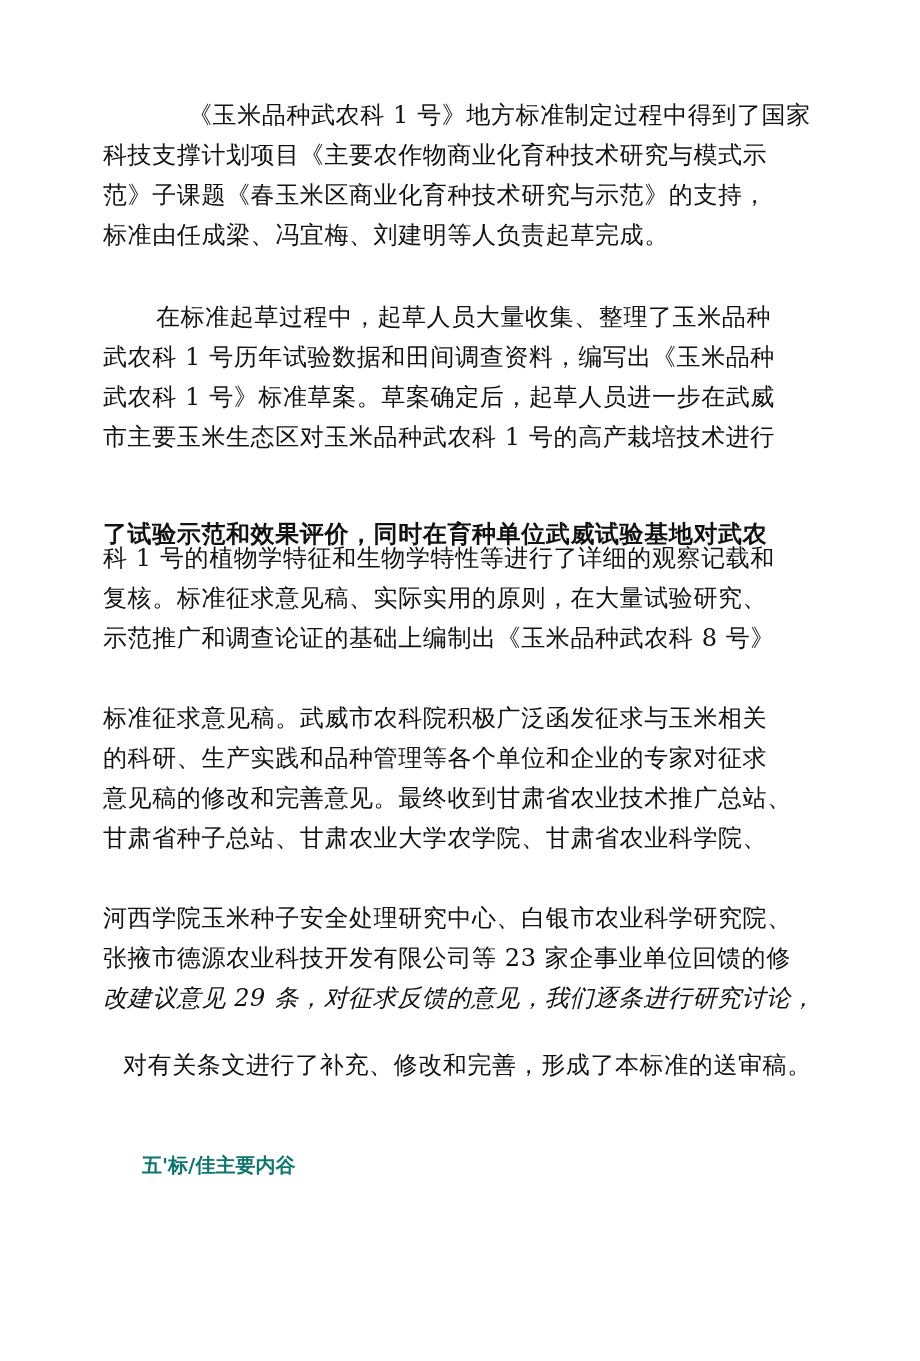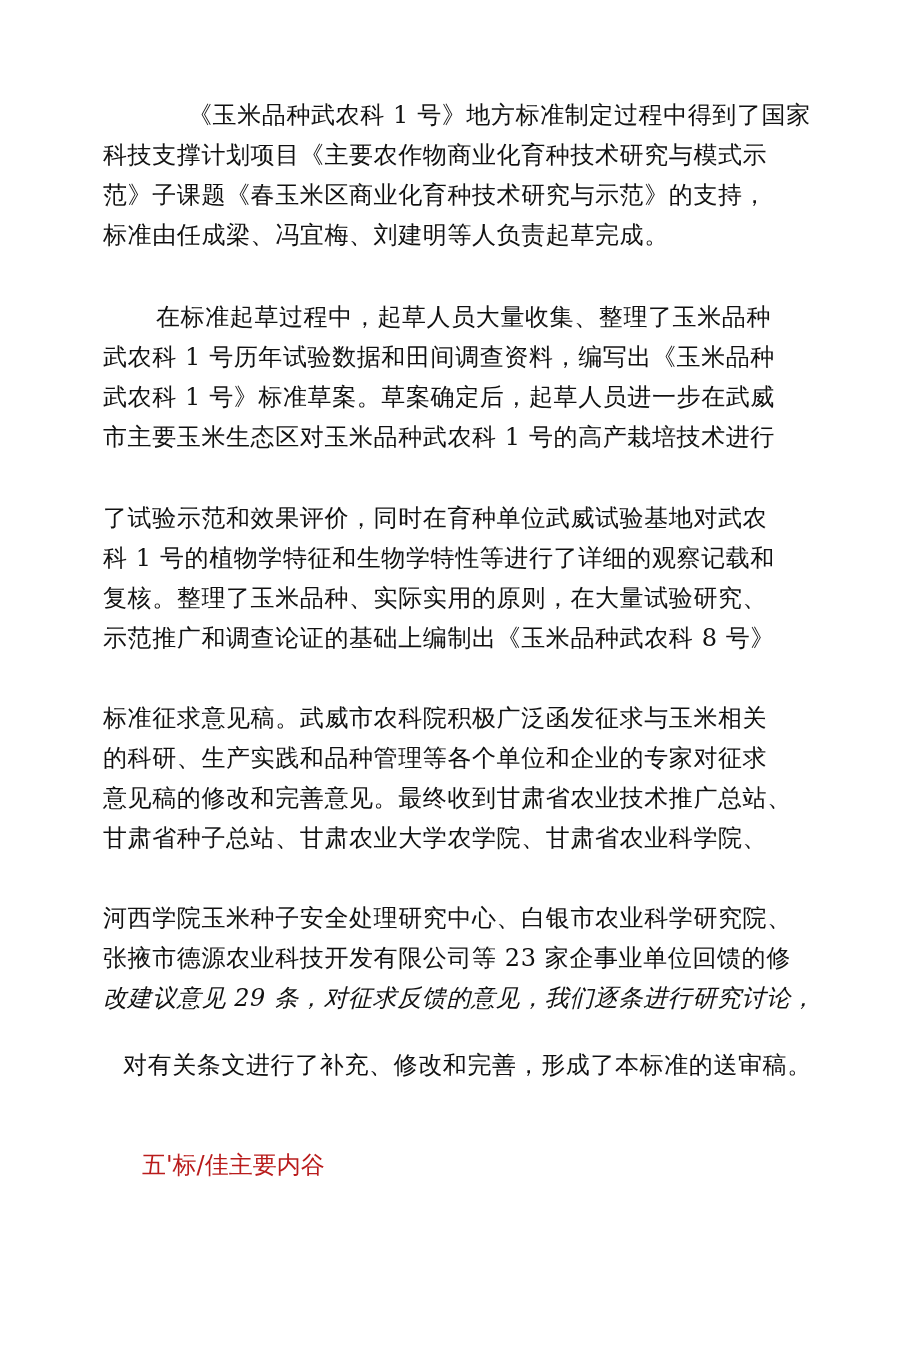--- a/index.html
+++ b/index.html
@@ -27,47 +27,47 @@
       left: 103px;
       font-size: 24px;
       line-height: 30px;
       white-space: nowrap;
       letter-spacing: 0.6px;
     }
     .heading {
       position: absolute;
       left: 142px;
       font-family: "DejaVu Sans", "Liberation Sans", sans-serif;
-      font-weight: normal;
-      font-size: 24px;
+      font-weight: bold;
+      font-size: 20px;
       line-height: 30px;
       white-space: nowrap;
-      color: #b91c1c;
+      color: #0f766e;
     }
   </style>
 </head>
 <body>
 
 <div class="page">
 
   <div>
     <div class="line" style="left:160px; top:100px;margin-left:28px;">《玉米品种武农科 1 号》地方标准制定过程中得到了国家</div>
     <div class="line" style="top:140px;">科技支撑计划项目《主要农作物商业化育种技术研究与模式示</div>
     <div class="line" style="top:180px;">范》子课题《春玉米区商业化育种技术研究与示范》的支持，</div>
     <div class="line" style="top:220px;">标准由任成梁、冯宜梅、刘建明等人负责起草完成。</div>
   </div>
 
   <div>
     <div class="line" style="left:156px; top:302px;">在标准起草过程中，起草人员大量收集、整理了玉米品种</div>
     <div class="line" style="top:342px;">武农科 1 号历年试验数据和田间调查资料，编写出《玉米品种</div>
     <div class="line" style="top:382px;text-align:right;">武农科 1 号》标准草案。草案确定后，起草人员进一步在武威</div>
     <div class="line" style="top:422px;">市主要玉米生态区对玉米品种武农科 1 号的高产栽培技术进行</div>
-    <div class="line" style="top:503px;">了试验示范和效果评价，同时在育种单位武威试验基地对武农</div>
+    <div class="line" style="top:519px;font-weight:bold;">了试验示范和效果评价，同时在育种单位武威试验基地对武农</div>
     <div class="line" style="top:543px;">科 1 号的植物学特征和生物学特性等进行了详细的观察记载和</div>
-    <div class="line" style="top:583px;">复核。整理了玉米品种、实际实用的原则，在大量试验研究、</div>
+    <div class="line" style="top:583px;">复核。标准征求意见稿、实际实用的原则，在大量试验研究、</div>
     <div class="line" style="top:623px;">示范推广和调查论证的基础上编制出《玉米品种武农科 8 号》</div>
     <div class="line" style="top:703px;">标准征求意见稿。武威市农科院积极广泛函发征求与玉米相关</div>
     <div class="line" style="top:743px;">的科研、生产实践和品种管理等各个单位和企业的专家对征求</div>
     <div class="line" style="top:783px;">意见稿的修改和完善意见。最终收到甘肃省农业技术推广总站、</div>
     <div class="line" style="top:823px;">甘肃省种子总站、甘肃农业大学农学院、甘肃省农业科学院、</div>
     <div class="line" style="top:903px;">河西学院玉米种子安全处理研究中心、白银市农业科学研究院、</div>
     <div class="line" style="top:943px;">张掖市德源农业科技开发有限公司等 23 家企事业单位回馈的修</div>
     <div class="line" style="top:983px;font-style:italic;">改建议意见 29 条，对征求反馈的意见，我们逐条进行研究讨论，</div>
     <div class="line" style="top:1050px;margin-left:20px;">对有关条文进行了补充、修改和完善，形成了本标准的送审稿。</div>
   </div>

